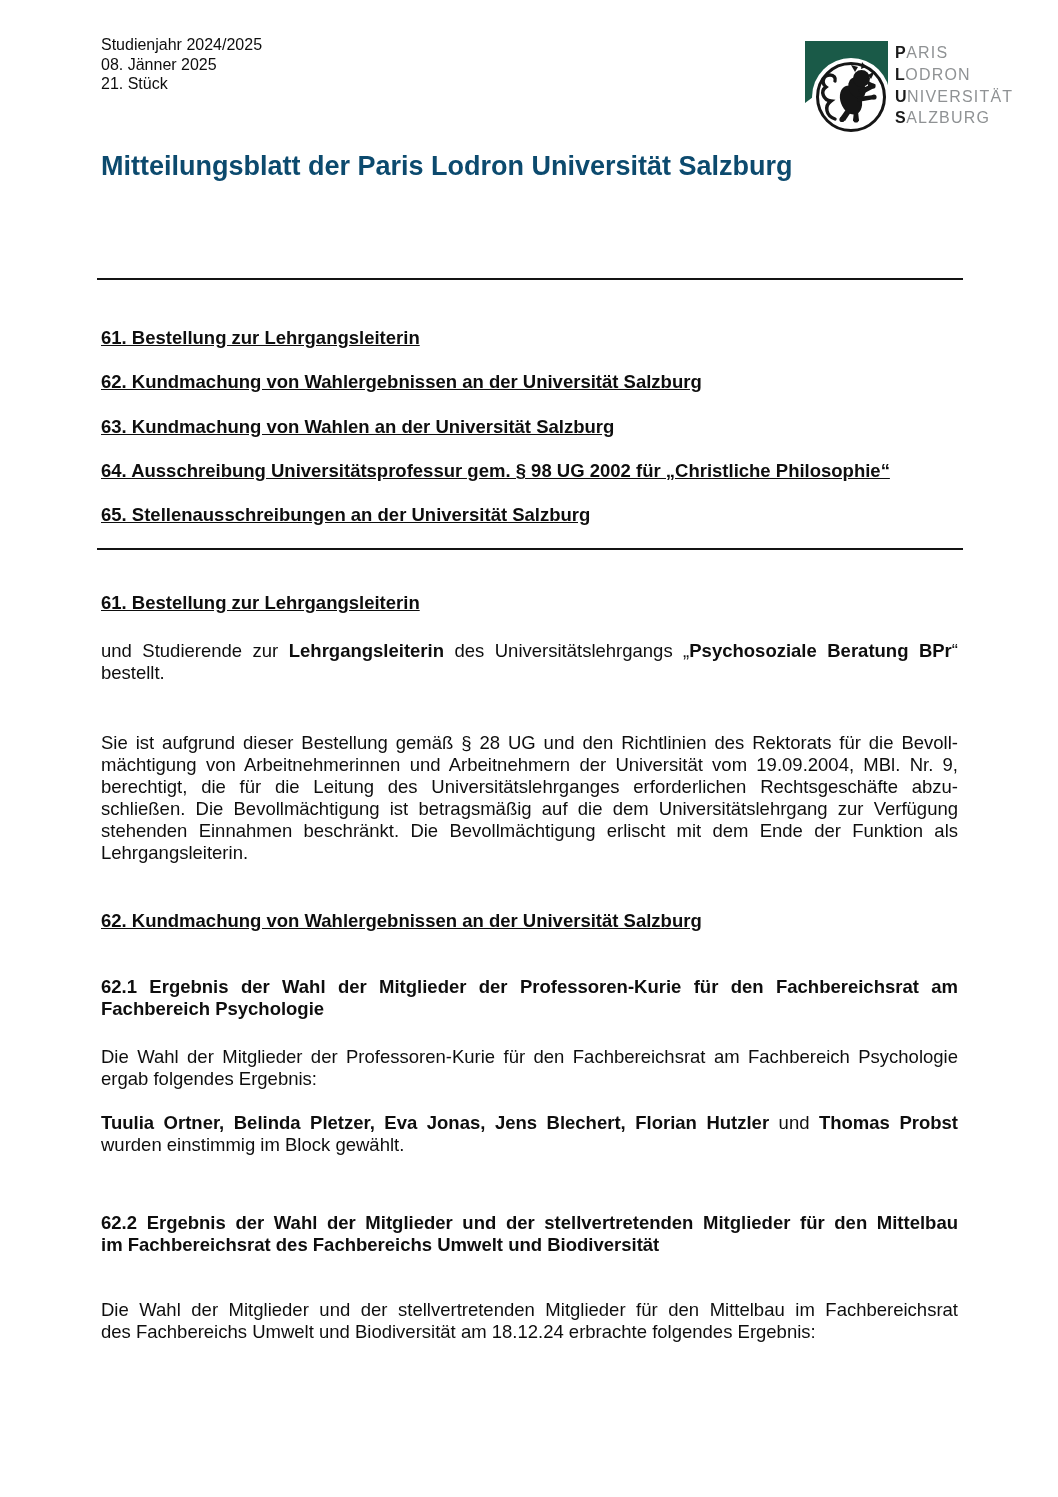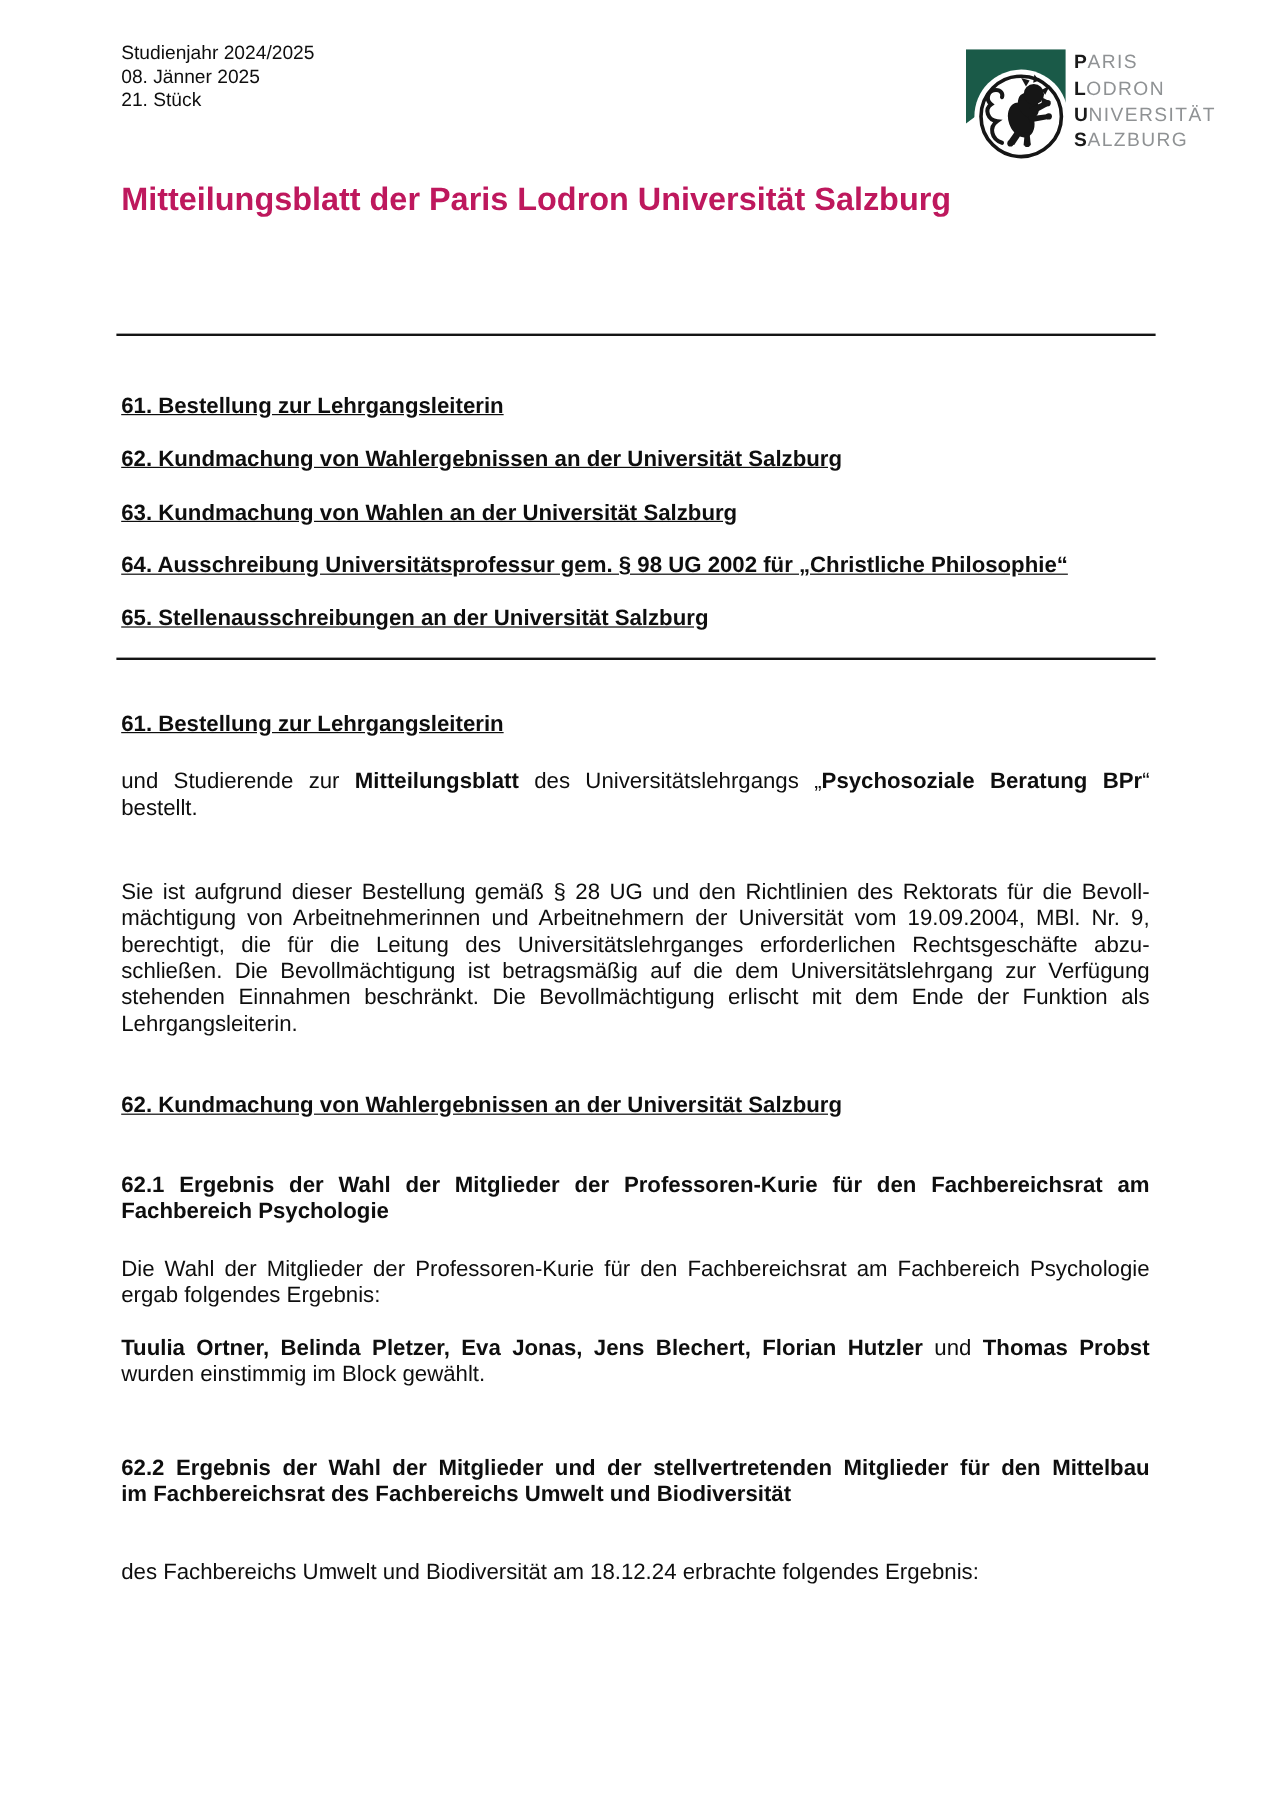--- a/index.html
+++ b/index.html
@@ -2,21 +2,21 @@
 <html><head>
 <meta charset="utf-8">
 <style>
   html,body{margin:0;padding:0;background:#ffffff;}
   .page{
     position:relative;width:1058px;height:1443px;background:#ffffff;
     font-family:"Liberation Sans",sans-serif;color:#0e0e0e;overflow:hidden;
   }
   .header-info{position:absolute;left:101px;top:35px;font-size:16px;line-height:19.5px;}
   .title{position:absolute;left:101px;top:149px;margin:0;font-size:27px;line-height:34px;
-         font-weight:700;white-space:nowrap;color:#be185d;}
+         font-weight:700;white-space:nowrap;color:#0c4a6e;}
   .rule{position:absolute;left:97px;width:866px;height:2px;background:#141414;}
   .rule1{top:278px;}
   .rule2{top:548px;}
   .logo{position:absolute;left:805px;top:41px;width:235px;height:100px;}
   .logo svg{position:absolute;left:0;top:0;display:block;}
   .brand{position:absolute;left:90px;top:1px;}
   .brand-row{line-height:21.8px;font-size:16px;color:#8f9294;letter-spacing:1.2px;white-space:nowrap;}
   .brand-row .init{font-weight:700;color:#1a1a1a;letter-spacing:0.5px;}
   .block{position:absolute;left:101px;width:857px;font-size:18.5px;}
   .line{line-height:22px;}
@@ -85,21 +85,21 @@
       <div class="block toc" style="top: 460px;">
         <div class="line nw"><span class="b">64. Ausschreibung Universitätsprofessur gem. § 98 UG 2002 für „Christliche Philosophie“</span></div>
       </div>
       <div class="block toc" style="top: 504px;">
         <div class="line nw"><span class="b">65. Stellenausschreibungen an der Universität Salzburg</span></div>
       </div>
       <div class="block heading" style="top: 592px;">
         <div class="line nw"><span class="b">61. Bestellung zur Lehrgangsleiterin</span></div>
       </div>
       <div class="block para" style="top: 640px;">
-        <div class="line j"><span>und Studierende zur </span><span class="b">Mitteilungsblatt</span><span> des Universitätslehrgangs „</span><span class="b">Psychosoziale Beratung BPr</span><span>“</span></div>
+        <div class="line j"><span>und Studierende zur </span><span class="b">Lehrgangsleiterin</span><span> des Universitätslehrgangs „</span><span class="b">Psychosoziale Beratung BPr</span><span>“</span></div>
         <div class="line"><span>bestellt.</span></div>
       </div>
       <div class="block para" style="top: 732px;">
         <div class="line j"><span>Sie ist aufgrund dieser Bestellung gemäß § 28 UG und den Richtlinien des Rektorats für die Bevoll-</span></div>
         <div class="line j"><span>mächtigung von Arbeitnehmerinnen und Arbeitnehmern der Universität vom 19.09.2004, MBl. Nr. 9,</span></div>
         <div class="line j"><span>berechtigt, die für die Leitung des Universitätslehrganges erforderlichen Rechtsgeschäfte abzu-</span></div>
         <div class="line j"><span>schließen. Die Bevollmächtigung ist betragsmäßig auf die dem Universitätslehrgang zur Verfügung</span></div>
         <div class="line j"><span>stehenden Einnahmen beschränkt. Die Bevollmächtigung erlischt mit dem Ende der Funktion als</span></div>
         <div class="line"><span>Lehrgangsleiterin.</span></div>
       </div>
@@ -116,17 +116,18 @@
       </div>
       <div class="block para" style="top: 1112px;">
         <div class="line j"><span class="b">Tuulia Ortner, Belinda Pletzer, Eva Jonas, Jens Blechert, Florian Hutzler</span><span> und </span><span class="b">Thomas Probst</span></div>
         <div class="line"><span>wurden einstimmig im Block gewählt.</span></div>
       </div>
       <div class="block heading" style="top: 1212px;">
         <div class="line j"><span class="b">62.2 Ergebnis der Wahl der Mitglieder und der stellvertretenden Mitglieder für den Mittelbau</span></div>
         <div class="line"><span class="b">im Fachbereichsrat des Fachbereichs Umwelt und Biodiversität</span></div>
       </div>
       <div class="block para" style="top: 1299px;">
+        <div class="line j"><span>Die Wahl der Mitglieder und der stellvertretenden Mitglieder für den Mittelbau im Fachbereichsrat</span></div>
         <div class="line"><span>des Fachbereichs Umwelt und Biodiversität am 18.12.24 erbrachte folgendes Ergebnis:</span></div>
       </div>
     </div>
 
 </div>
 
 </body></html>

